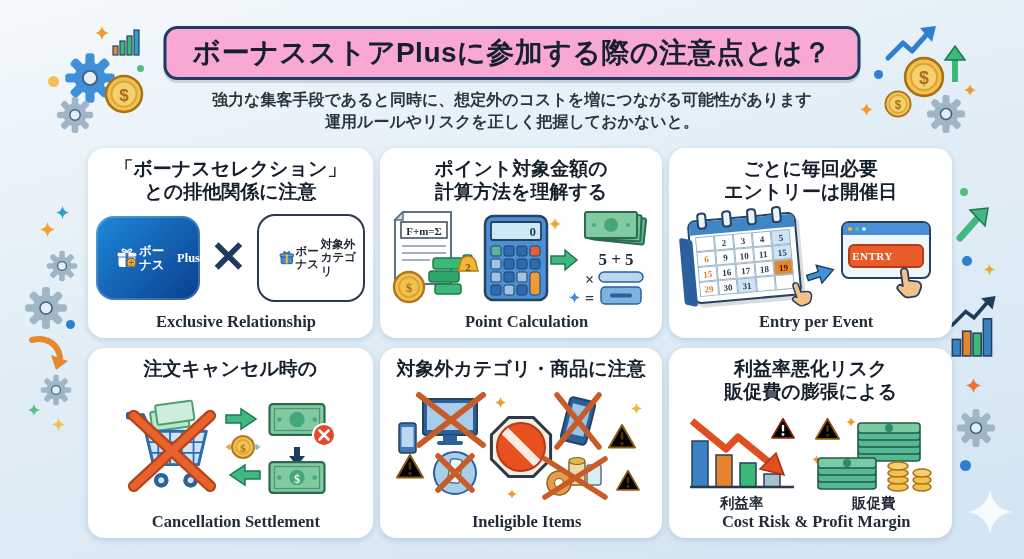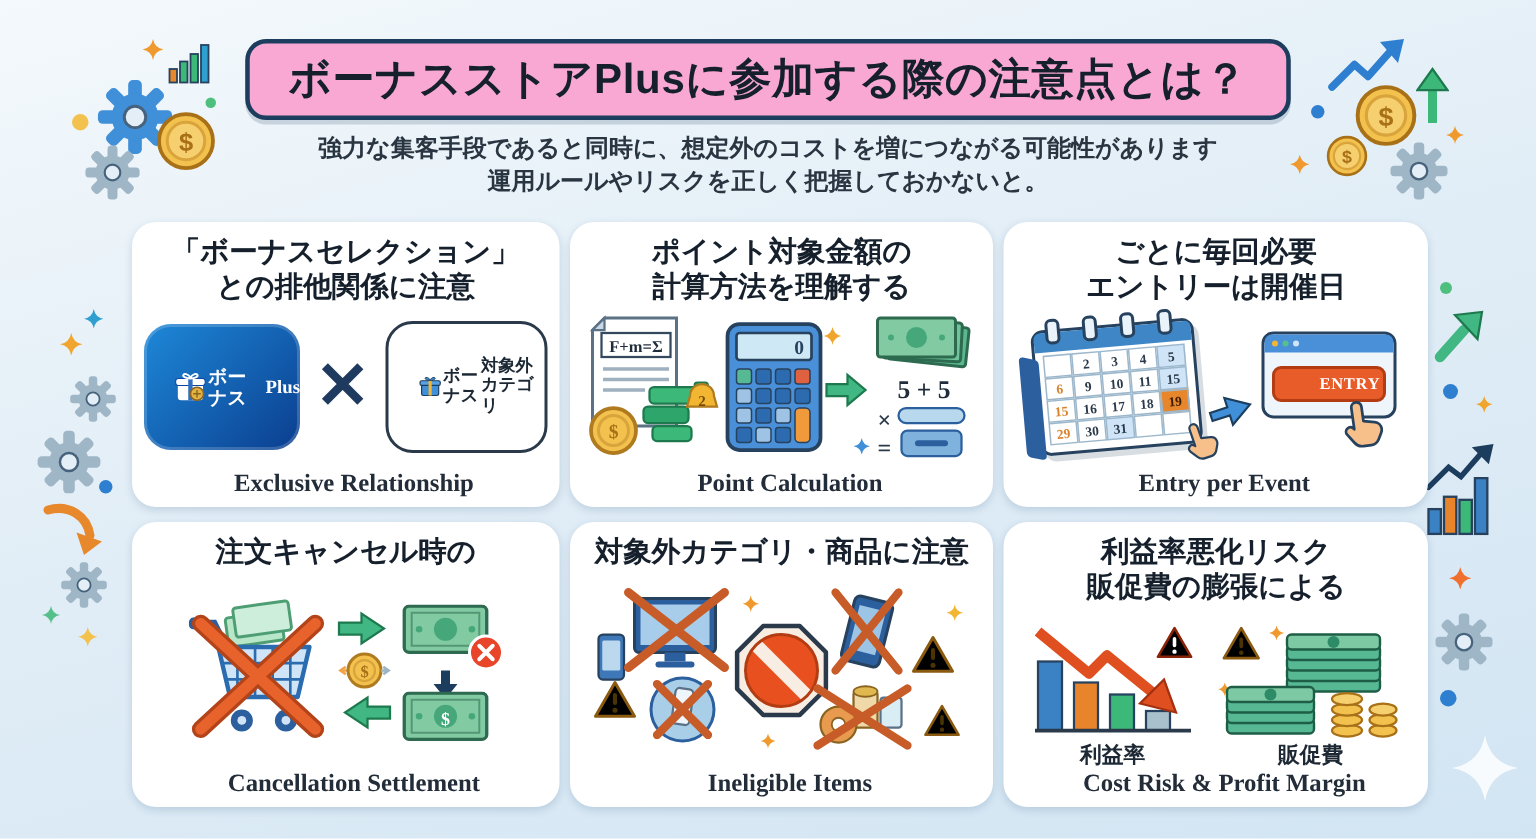--- a/index.html
+++ b/index.html
@@ -47,21 +47,21 @@
   .ring{position:absolute;top:-9px;width:6px;height:13px;border:2.5px solid #27425e;border-radius:4px;background:#eaf3fa;}
   .cal-grid{display:grid;grid-template-columns:repeat(5,19px);grid-auto-rows:15px;}
   .cal-cell{border:1px solid #9db8cc;font-size:9px;font-weight:bold;color:#2b3a4a;display:flex;align-items:center;justify-content:center;}
   .c-blue{background:#cfe4f7;}
   .c-hl{background:#e8862c;color:#3d1d00;}
   .c-or{color:#d9822b;}
   .cal-hand{position:absolute;right:-12px;bottom:-14px;transform:rotate(-14deg);}
   .browser{width:86px;border:2px solid #27425e;border-radius:8px;background:#eef6fc;overflow:visible;position:relative;margin-bottom:16px;}
   .browser-bar{height:12px;background:#4a90d9;border-radius:5px 5px 0 0;display:flex;align-items:center;gap:3px;padding:0 5px;}
   .b-dot{width:4px;height:4px;border-radius:50%;}
-  .entry-btn{margin:9px 5px;background:#e85c2a;border:2px solid #b33c12;color:#fff;font-weight:bold;font-size:11px;border-radius:6px;padding:4px 2px;text-align:right;letter-spacing:.5px;}
+  .entry-btn{margin:9px 5px;background:#e85c2a;border:2px solid #b33c12;color:#fff;font-weight:bold;font-size:11px;border-radius:6px;padding:4px 2px;text-align:left;letter-spacing:.5px;}
   .browser-hand{position:absolute;right:6px;bottom:-22px;transform:rotate(-8deg);}
   
   .half{display:flex;flex-direction:column;align-items:center;}
   .half-label{font-size:14.5px;font-weight:bold;color:#1d2835;margin-top:1px;}
   
   .dec{position:absolute;z-index:1;}
   .dot{position:absolute;border-radius:50%;z-index:1;}
 </style>
 </head>
 <body>

